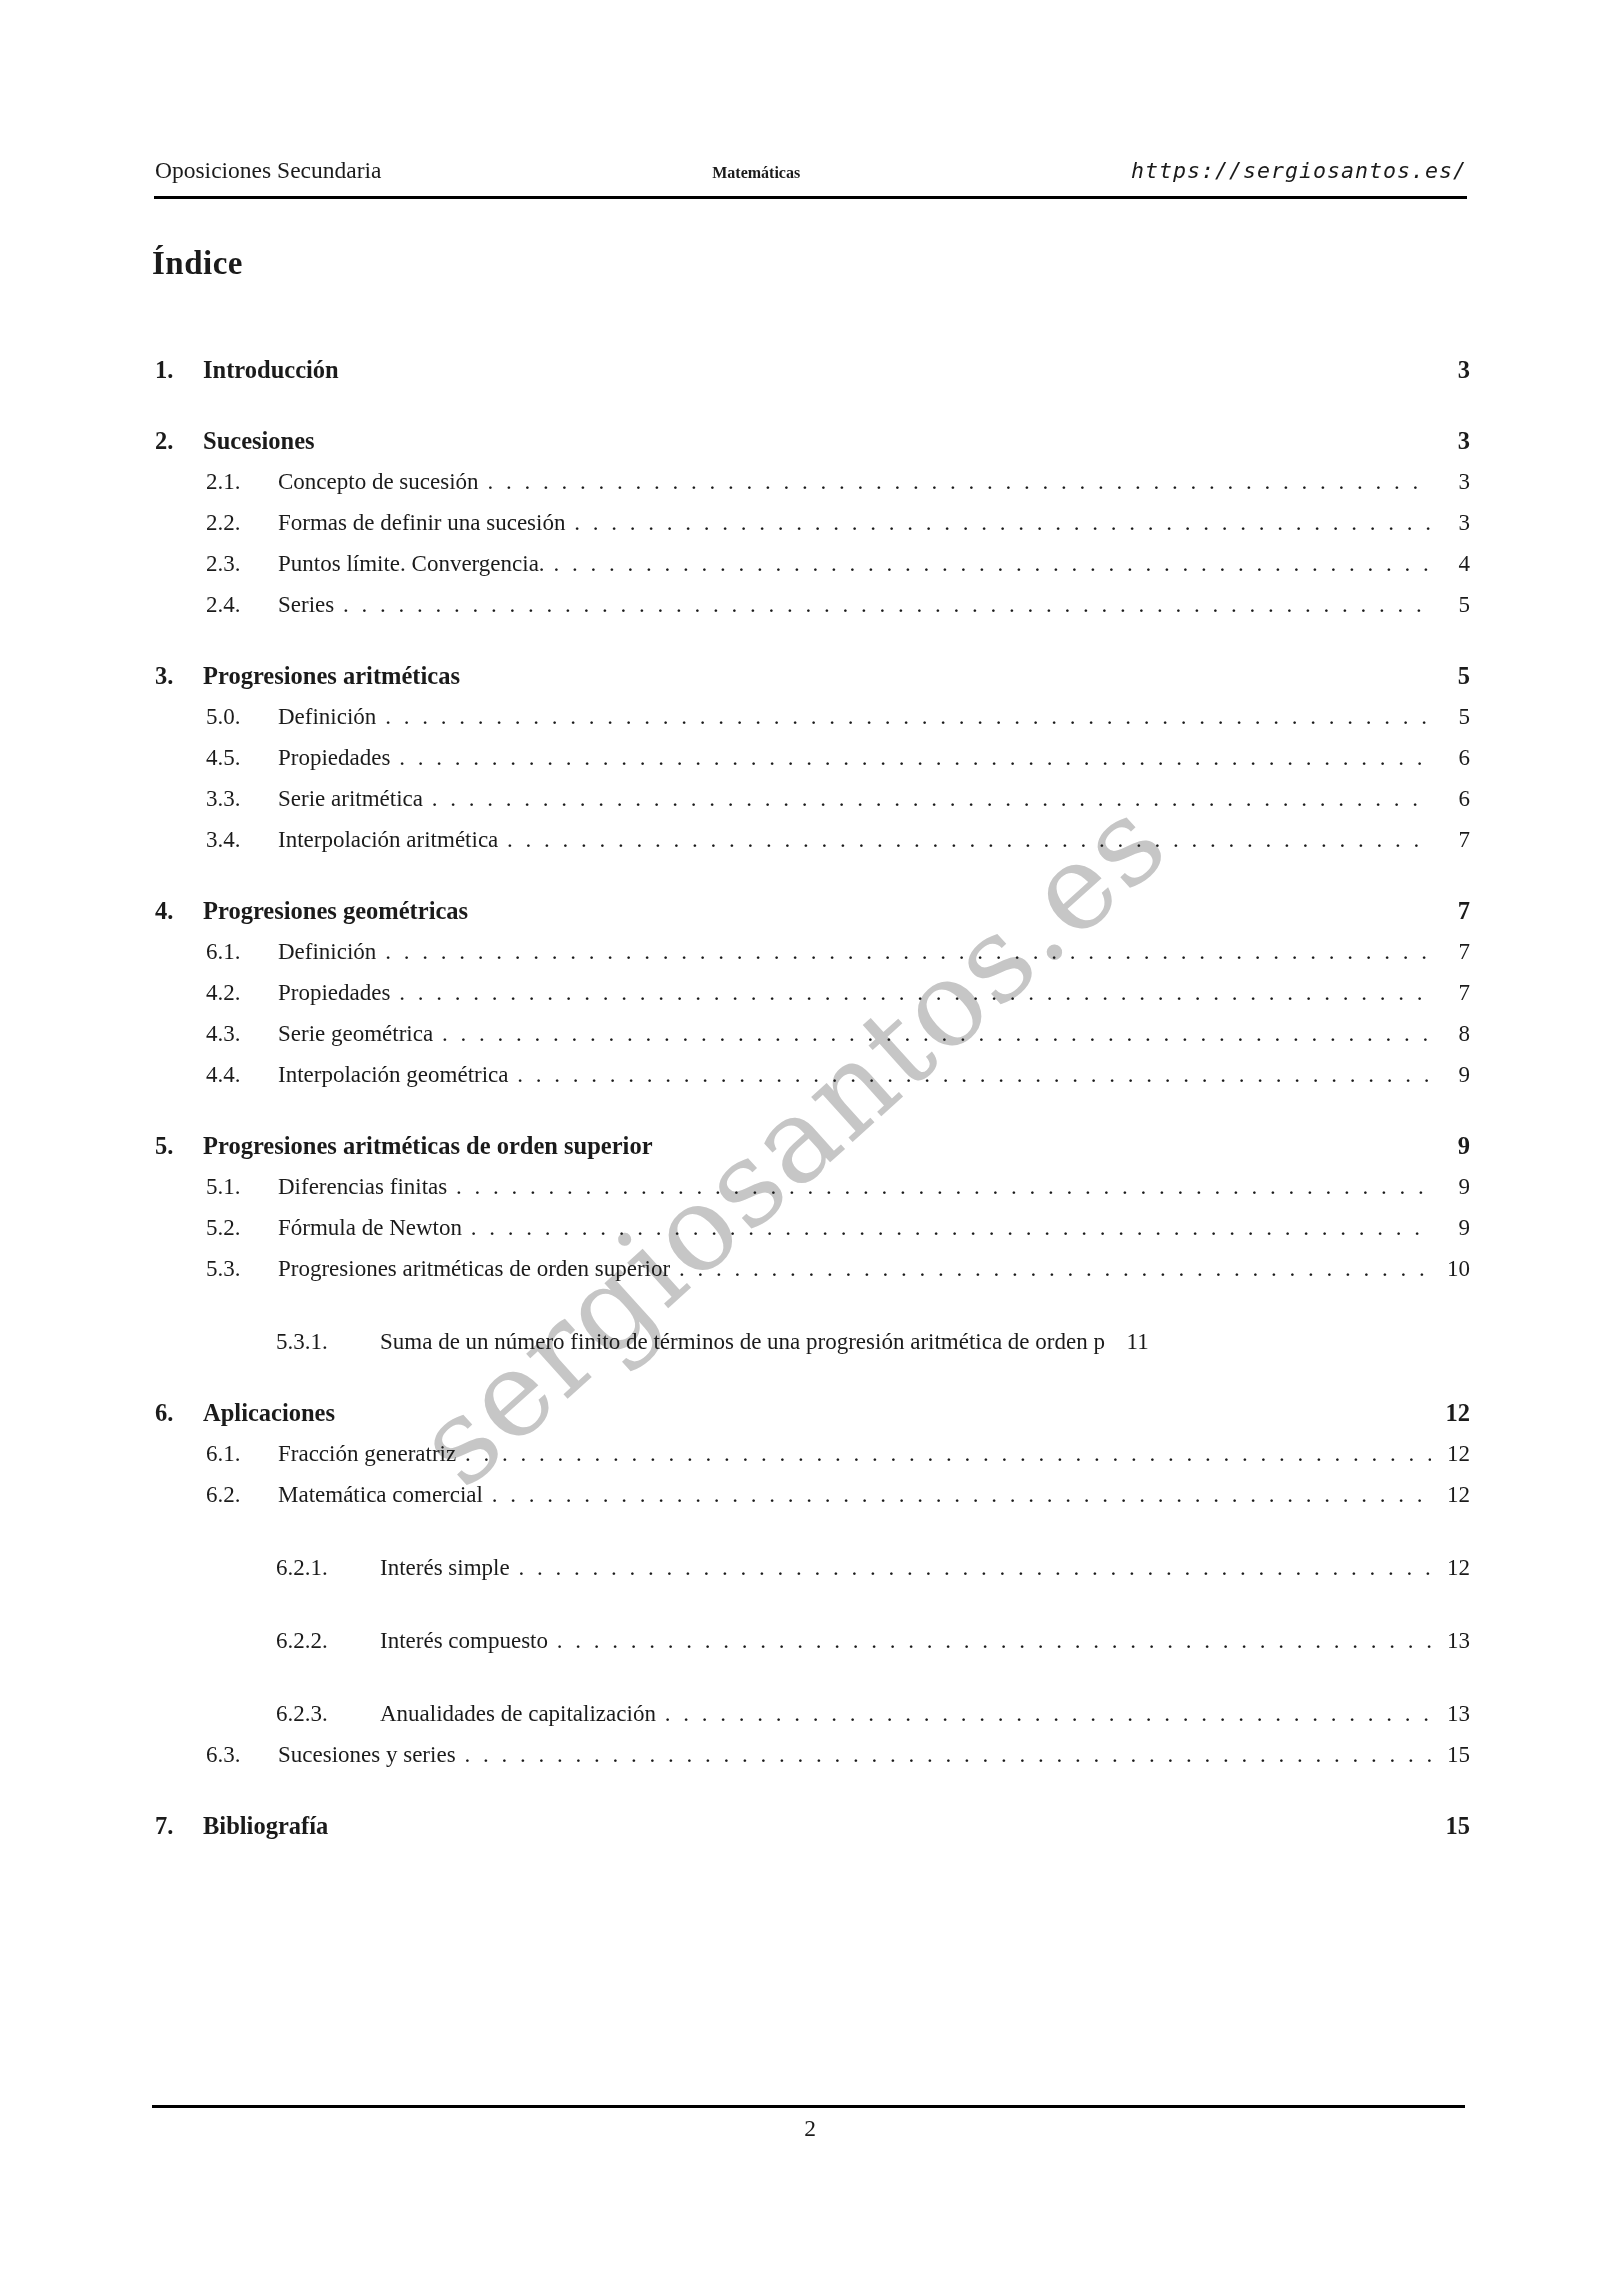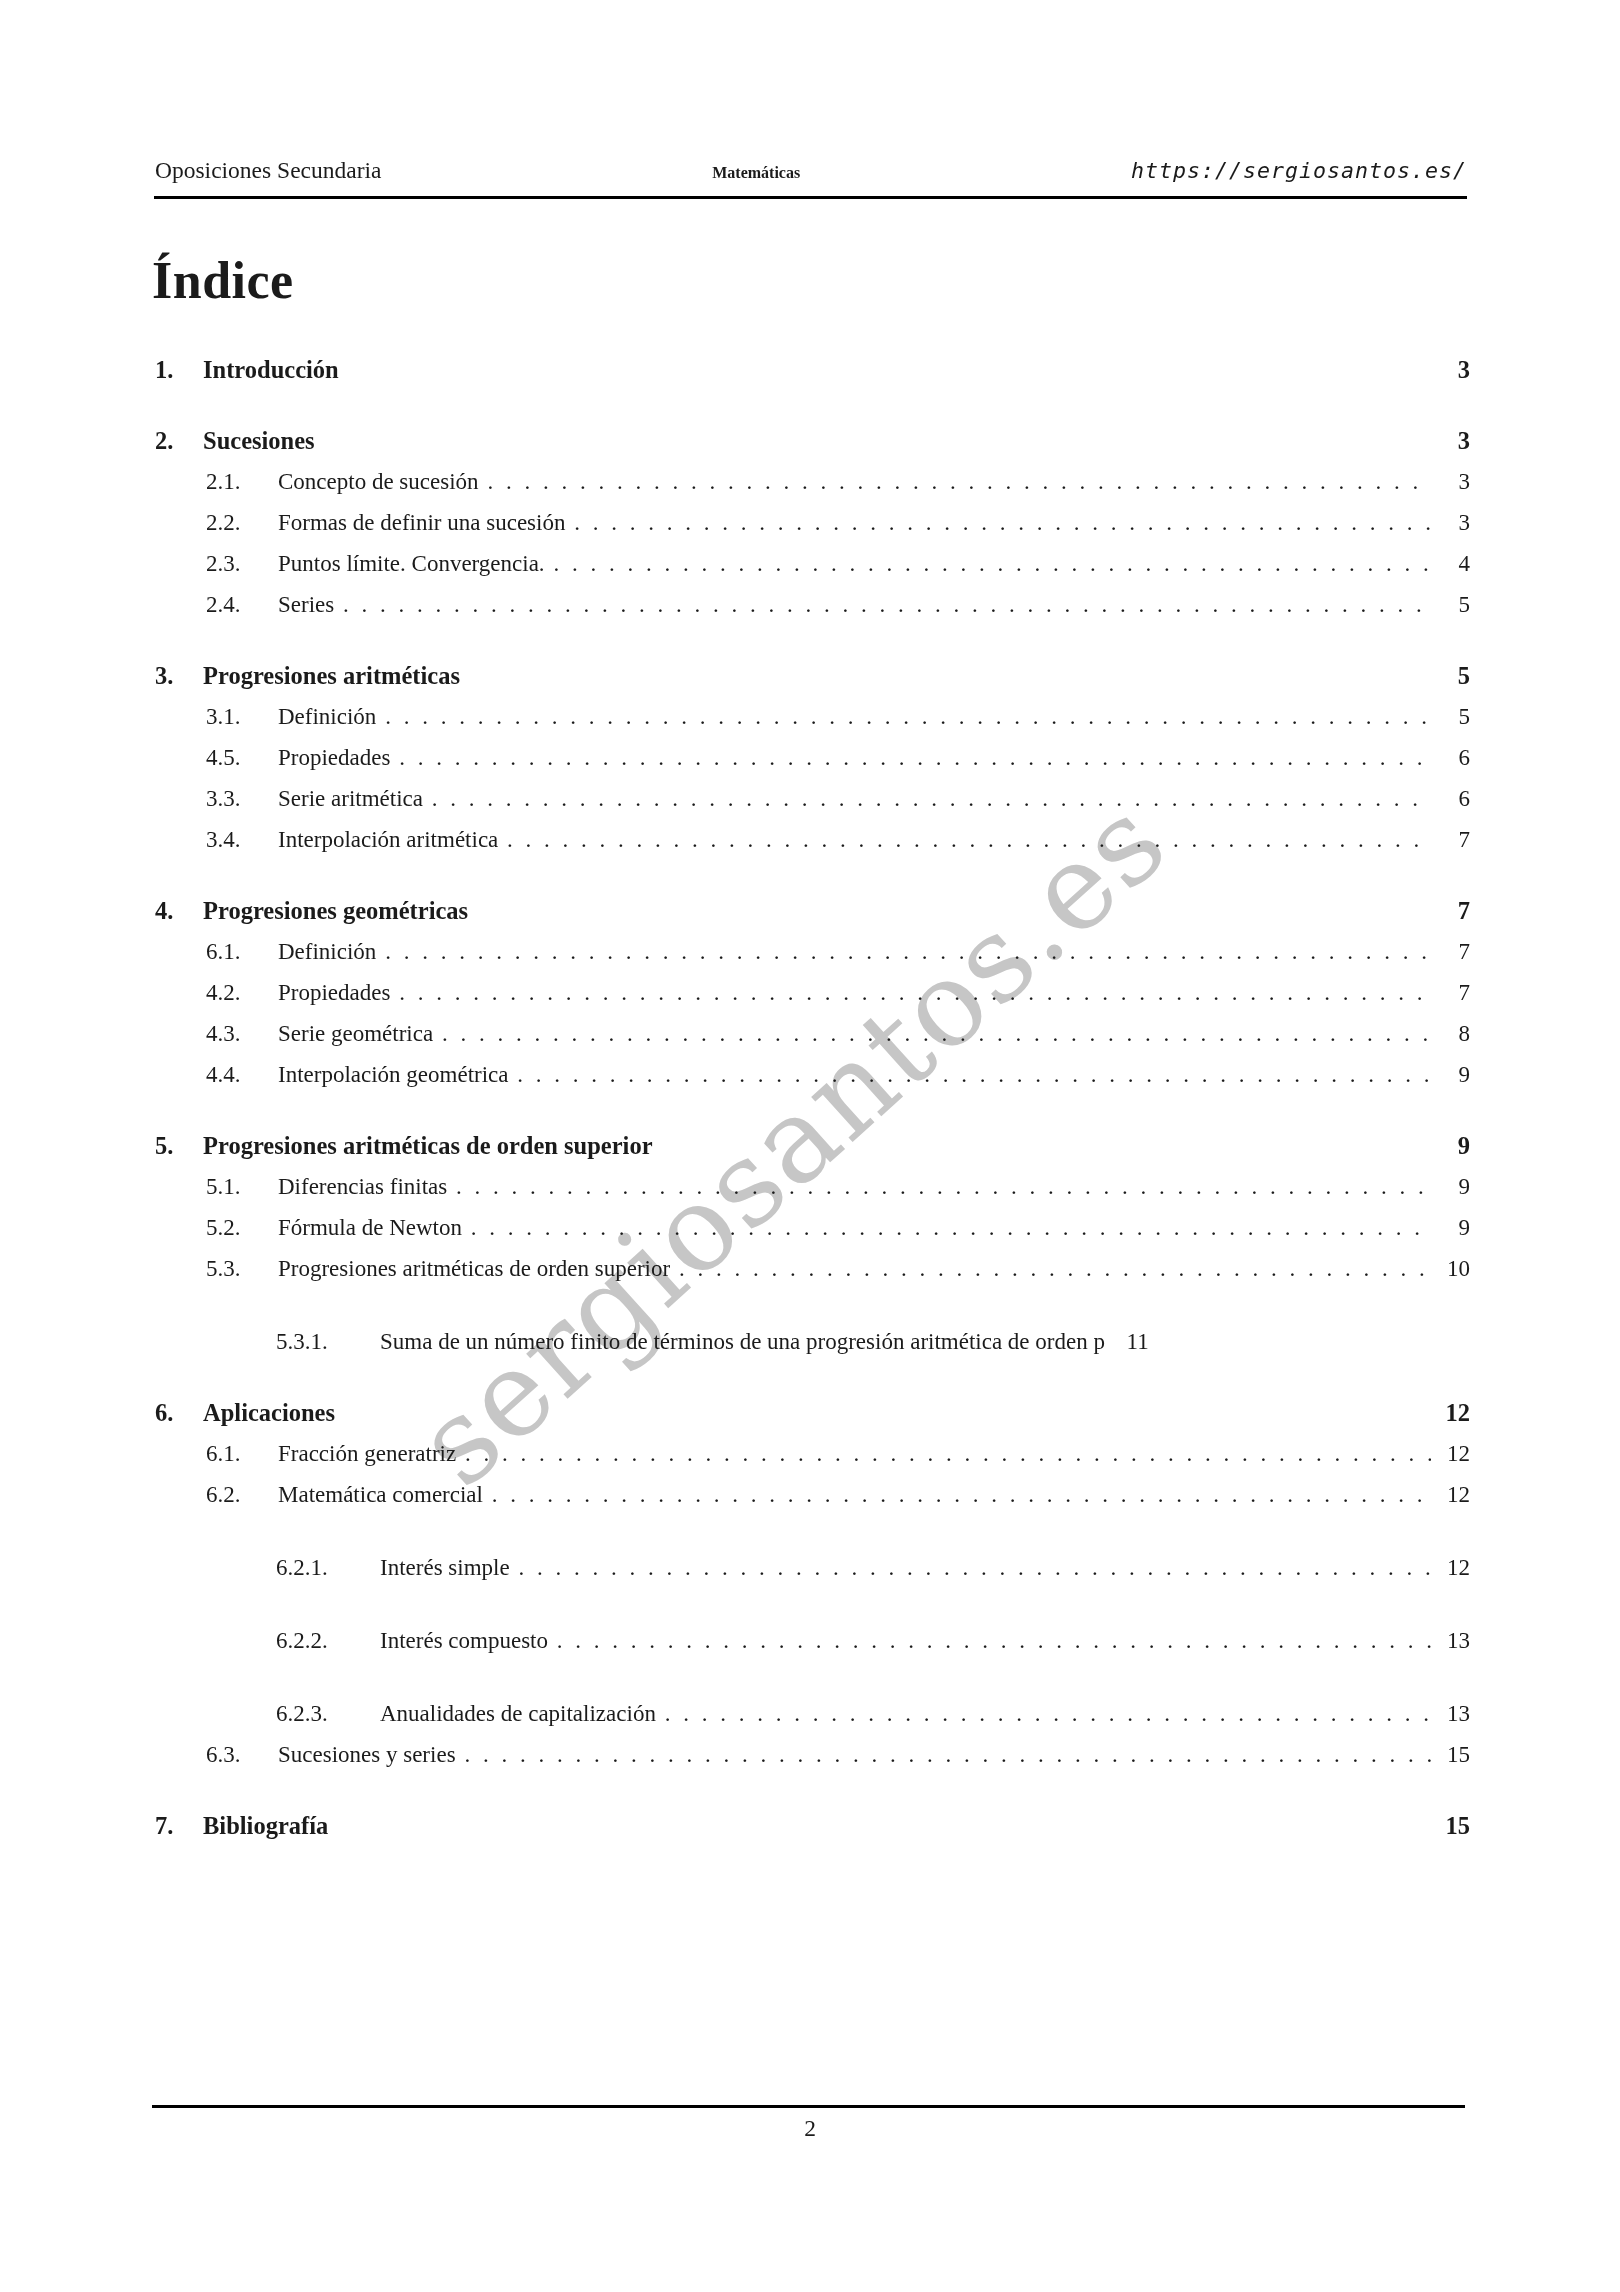--- a/index.html
+++ b/index.html
@@ -22,22 +22,22 @@
   .header-center{ font-size:16px; font-weight:bold; }
   .header-right { font-size:21.6px; font-style:italic;
                   font-family:"DejaVu Sans Mono", monospace; letter-spacing:1px; }
   .rule-top {
     position:absolute; z-index:2;
     left:154px; right:153px; top:196px; height:2.9px; background:#000;
   }
 
   
   .doc-title {
-    left:152px; top:251px;
-    font-size:52px; font-weight:bold; letter-spacing:0.5px;
+    left:152px; top:245px;
+    font-size:33px; font-weight:bold; letter-spacing:0.5px;
   }
 
   
   .watermark {
     position:absolute; z-index:1;
     left:314px; top:1073px;
     font-family:"DejaVu Serif", serif;
     font-size:118px; letter-spacing:2px;
     color:#c6c6c6;
     white-space:nowrap;
@@ -140,21 +140,21 @@
   </div>
 
   <div class="row lvl1">
     <span class="num">3.</span>
     <span class="ttl">Progresiones aritméticas</span>
     <span class="lead"></span>
     <span class="pg">5</span>
   </div>
 
   <div class="row lvl2">
-    <span class="num">3.1.</span>
+    <span class="num">5.0.</span>
     <span class="ttl">Definición</span>
     <span class="lead"></span>
     <span class="pg">5</span>
   </div>
 
   <div class="row lvl2">
     <span class="num">4.5.</span>
     <span class="ttl">Propiedades</span>
     <span class="lead"></span>
     <span class="pg">6</span>

